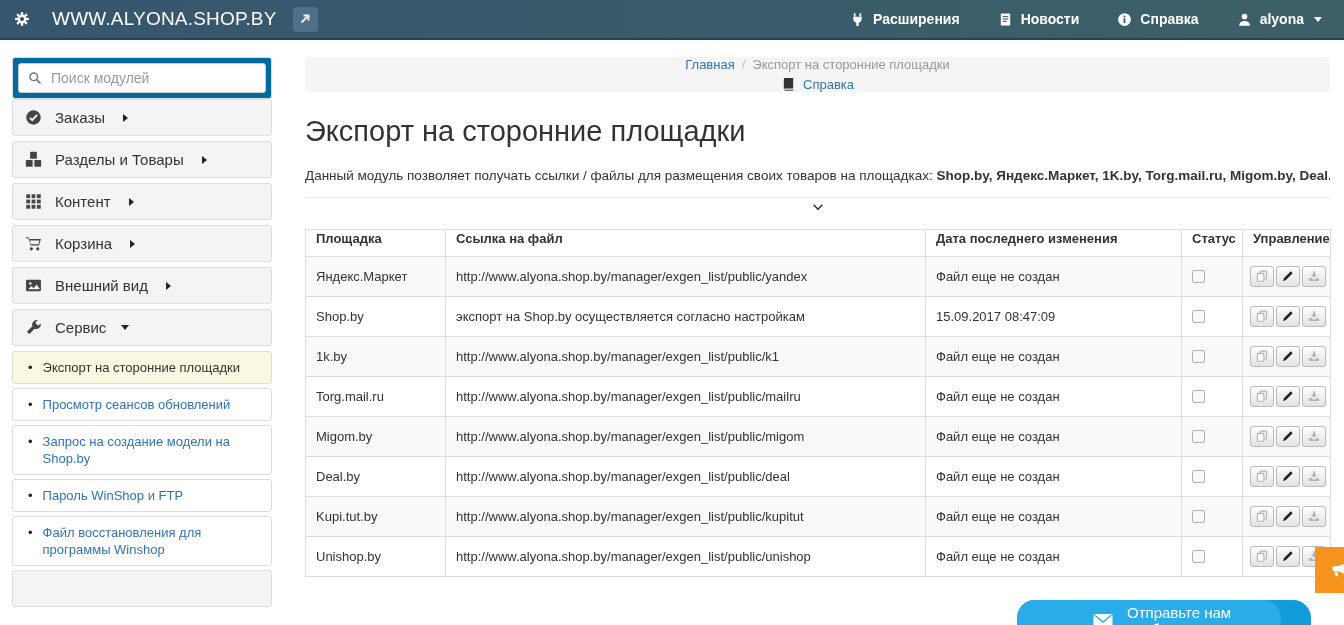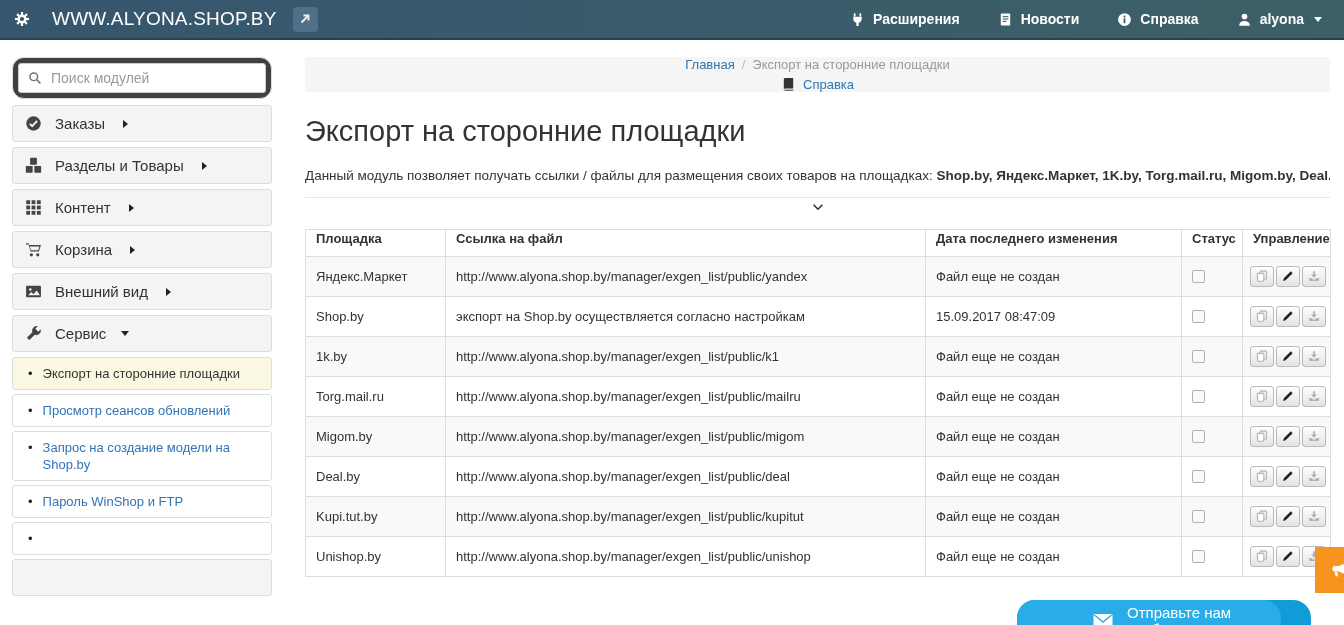--- a/index.html
+++ b/index.html
@@ -20,21 +20,21 @@
   .icon{display:inline-flex;flex:none;width:16px;height:16px;align-items:center;justify-content:center;}
   .icon svg{width:100%;height:100%;}
 
   .caret-down{width:0;height:0;border-top:5px solid #fff;border-left:4px solid transparent;border-right:4px solid transparent;display:inline-block;margin-left:2px;}
   .caret-down.dark{border-top-color:#222;}
   .caret-right{width:0;height:0;border-left:5px solid #222;border-top:4px solid transparent;border-bottom:4px solid transparent;display:inline-block;margin-left:5px;}
 
   
   .layout{display:flex;}
   .sidebar{width:288px;flex:none;padding:17px 0 0 12px;box-sizing:border-box;}
-  .search-wrap{background:#404040;border:1px solid #ddd;border-radius:12px;padding:5px;margin-bottom:6px;width:260px;box-sizing:border-box;}
+  .search-wrap{background:#0369a1;border:1px solid #ddd;border-radius:3px;padding:5px;width:260px;box-sizing:border-box;}
   .search-input-box{background:#fff;border:1px solid #ccc;border-radius:3px;height:28px;display:flex;align-items:center;gap:7px;padding:0 9px;}
   .search-input-box .icon{color:#777;width:14px;height:14px;}
   .search-input-box input{border:none;outline:none;flex:1;font-size:14px;color:#555;font-family:inherit;background:transparent;}
   .search-input-box input::placeholder{color:#9a9a9a;}
 
   .side-box{width:260px;box-sizing:border-box;background:#f4f4f4;border:1px solid #ddd;border-radius:3px;height:37px;margin-bottom:5px;display:flex;align-items:center;gap:13px;padding:0 12px;color:#333;font-size:15px;cursor:pointer;}
   .side-box .icon{color:#444;width:17px;height:17px;}
   .side-box.partial{height:37px;}
   .sub-item{width:260px;box-sizing:border-box;background:#fff;border:1px solid #ddd;border-radius:3px;margin-bottom:4px;padding:7px 10px 7px 15px;font-size:13px;line-height:17px;color:#3173b5;display:flex;gap:10px;cursor:pointer;}
   .sub-item .bullet{color:#222;font-size:13px;line-height:17px;}
@@ -248,20 +248,21 @@
           <div class="sub-item">
             <span class="bullet">•</span>
             <span>Запрос на создание модели на Shop.by</span>
           </div>
           <div class="sub-item">
             <span class="bullet">•</span>
             <span>Пароль WinShop и FTP</span>
           </div>
           <div class="sub-item">
             <span class="bullet">•</span>
+            <span>Файл восстановления для программы Winshop</span>
           </div>
           <div class="side-box partial"></div>
         </div>
     </aside>
 
     <main class="main">
       <div class="breadcrumb-bar">
         <div class="breadcrumb">
           <a class="home">Главная</a>
           <span class="sep">/</span>

